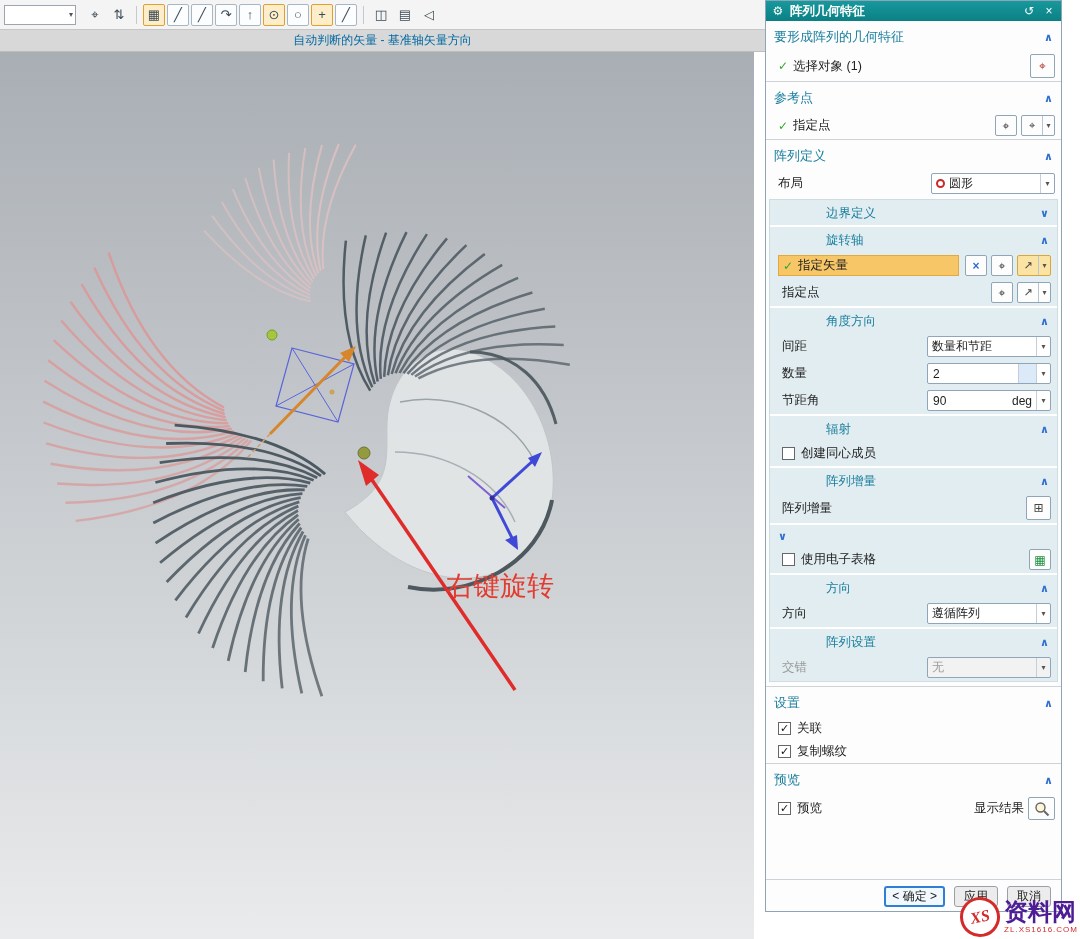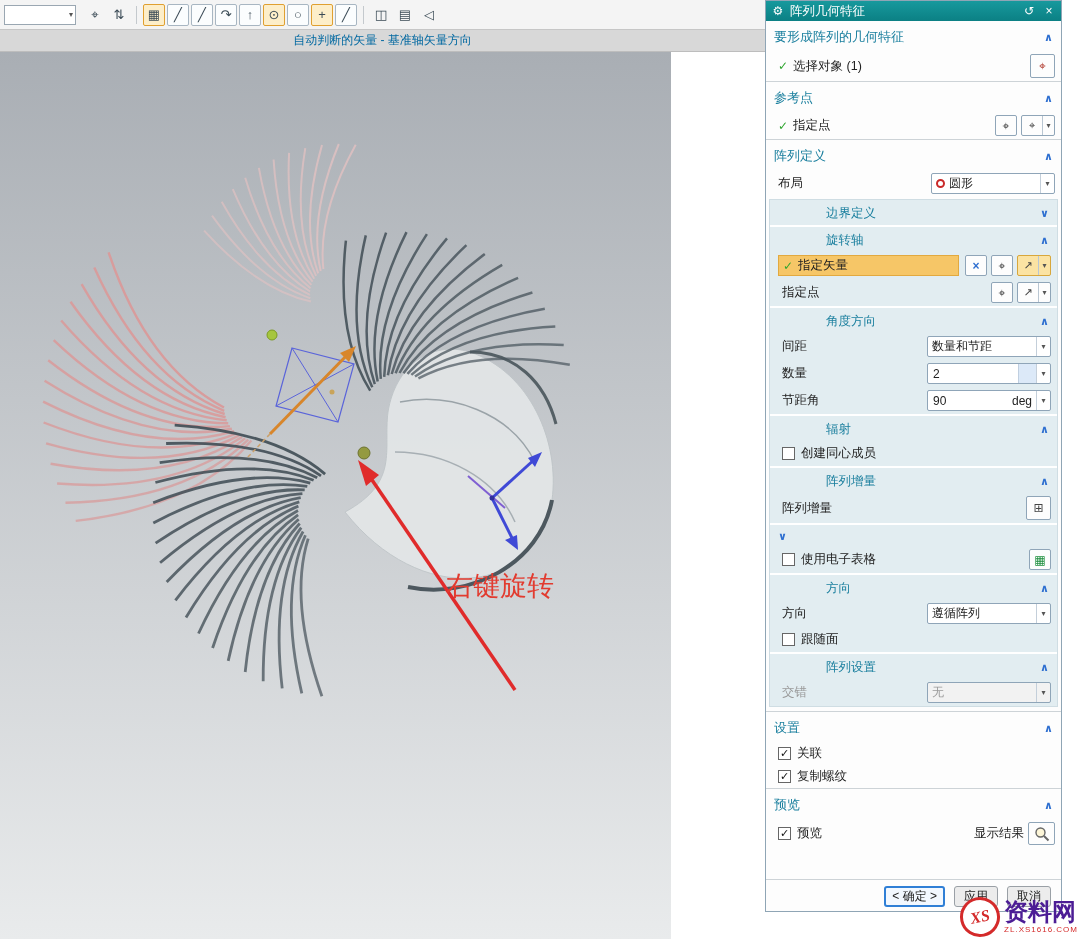--- a/index.html
+++ b/index.html
@@ -15,30 +15,30 @@
     align-items:center; justify-content:space-between; padding:0 2px 0 4px; margin-right:6px; }
   .combo .arr { font-size:8px; color:#555; }
   .tbtn { width:22px; height:22px; display:flex; align-items:center; justify-content:center;
     font-size:13px; color:#3a4a55; border:1px solid transparent; border-radius:2px; }
   .tbtn.grp { border-color:#a8b6c2; background:#fbfdfe; }
   .tbtn.active { border-color:#e0a030; background:#fdeec9; }
   .tsep { width:1px; height:18px; background:#c4c9cd; margin:0 4px; }
   .cue-bar { position:absolute; left:0; top:30px; width:765px; height:22px; background:#d8d8d8;
     border-bottom:1px solid #bdbdbd; display:flex; align-items:center; justify-content:center; }
   .cue-bar span { font-size:12px; color:#0369a1; }
-  .viewport { position:absolute; left:0; top:52px; width:671px; height:887px;
+  .viewport { position:absolute; left:0; top:52px; width:754px; height:887px;
     background:linear-gradient(#a9aeb4,#e9ebec); }
   .viewport svg { display:block; width:765px; height:887px; }
 
   
   .dialog { position:absolute; left:765px; top:0; width:297px; height:912px; background:#fdfdfd;
     border:1px solid #8fa5b5; display:flex; flex-direction:column; }
   .dlg-header { height:20px; background:linear-gradient(#17999d,#0b8084); display:flex;
     align-items:center; color:#fff; padding:0 4px; gap:4px; flex:0 0 auto; }
-  .dlg-header .ttl { flex:1; font-size:12.5px; font-weight:normal; }
+  .dlg-header .ttl { flex:1; font-size:12.5px; font-weight:bold; }
   .dlg-header .hic { width:16px; text-align:center; font-size:12px; cursor:default; }
   .grp { border-bottom:1px solid #cdd3d7; background:#fdfdfd; }
   .ghead { display:flex; align-items:center; padding:7px 8px 5px 8px; }
   .gtitle { flex:1; font-size:13px; color:#1a7f9e; }
   .chev { color:#2e6fd0; font-size:11px; font-weight:bold; }
   .row { display:flex; align-items:center; padding:3px 6px 3px 12px; min-height:25px; }
   .lbl { font-size:12.5px; color:#222; }
   .lbl.dis { color:#9a9a9a; }
   .spacer { flex:1; }
   .chk-green { color:#2fa52f; font-weight:bold; margin-right:5px; font-size:12px; }
@@ -410,24 +410,20 @@
           <div class="row">
             <span class="lbl">方向</span>
             <span class="spacer"></span>
             <div class="dd">
               <span class="val">
                   <span>遵循阵列</span>
                 </span>
               <span class="ar">▾</span>
             </div>
           </div>
-          <div class="row">
-            <span class="cb"></span>
-            <span class="lbl">跟随面</span>
-          </div>
         </div>
 
         <div class="sub">
           <div class="shead">
             <span class="stitle">阵列设置</span>
             <span class="chev">∧</span>
           </div>
           <div class="row">
             <span class="lbl dis">交错</span>
             <span class="spacer"></span>

